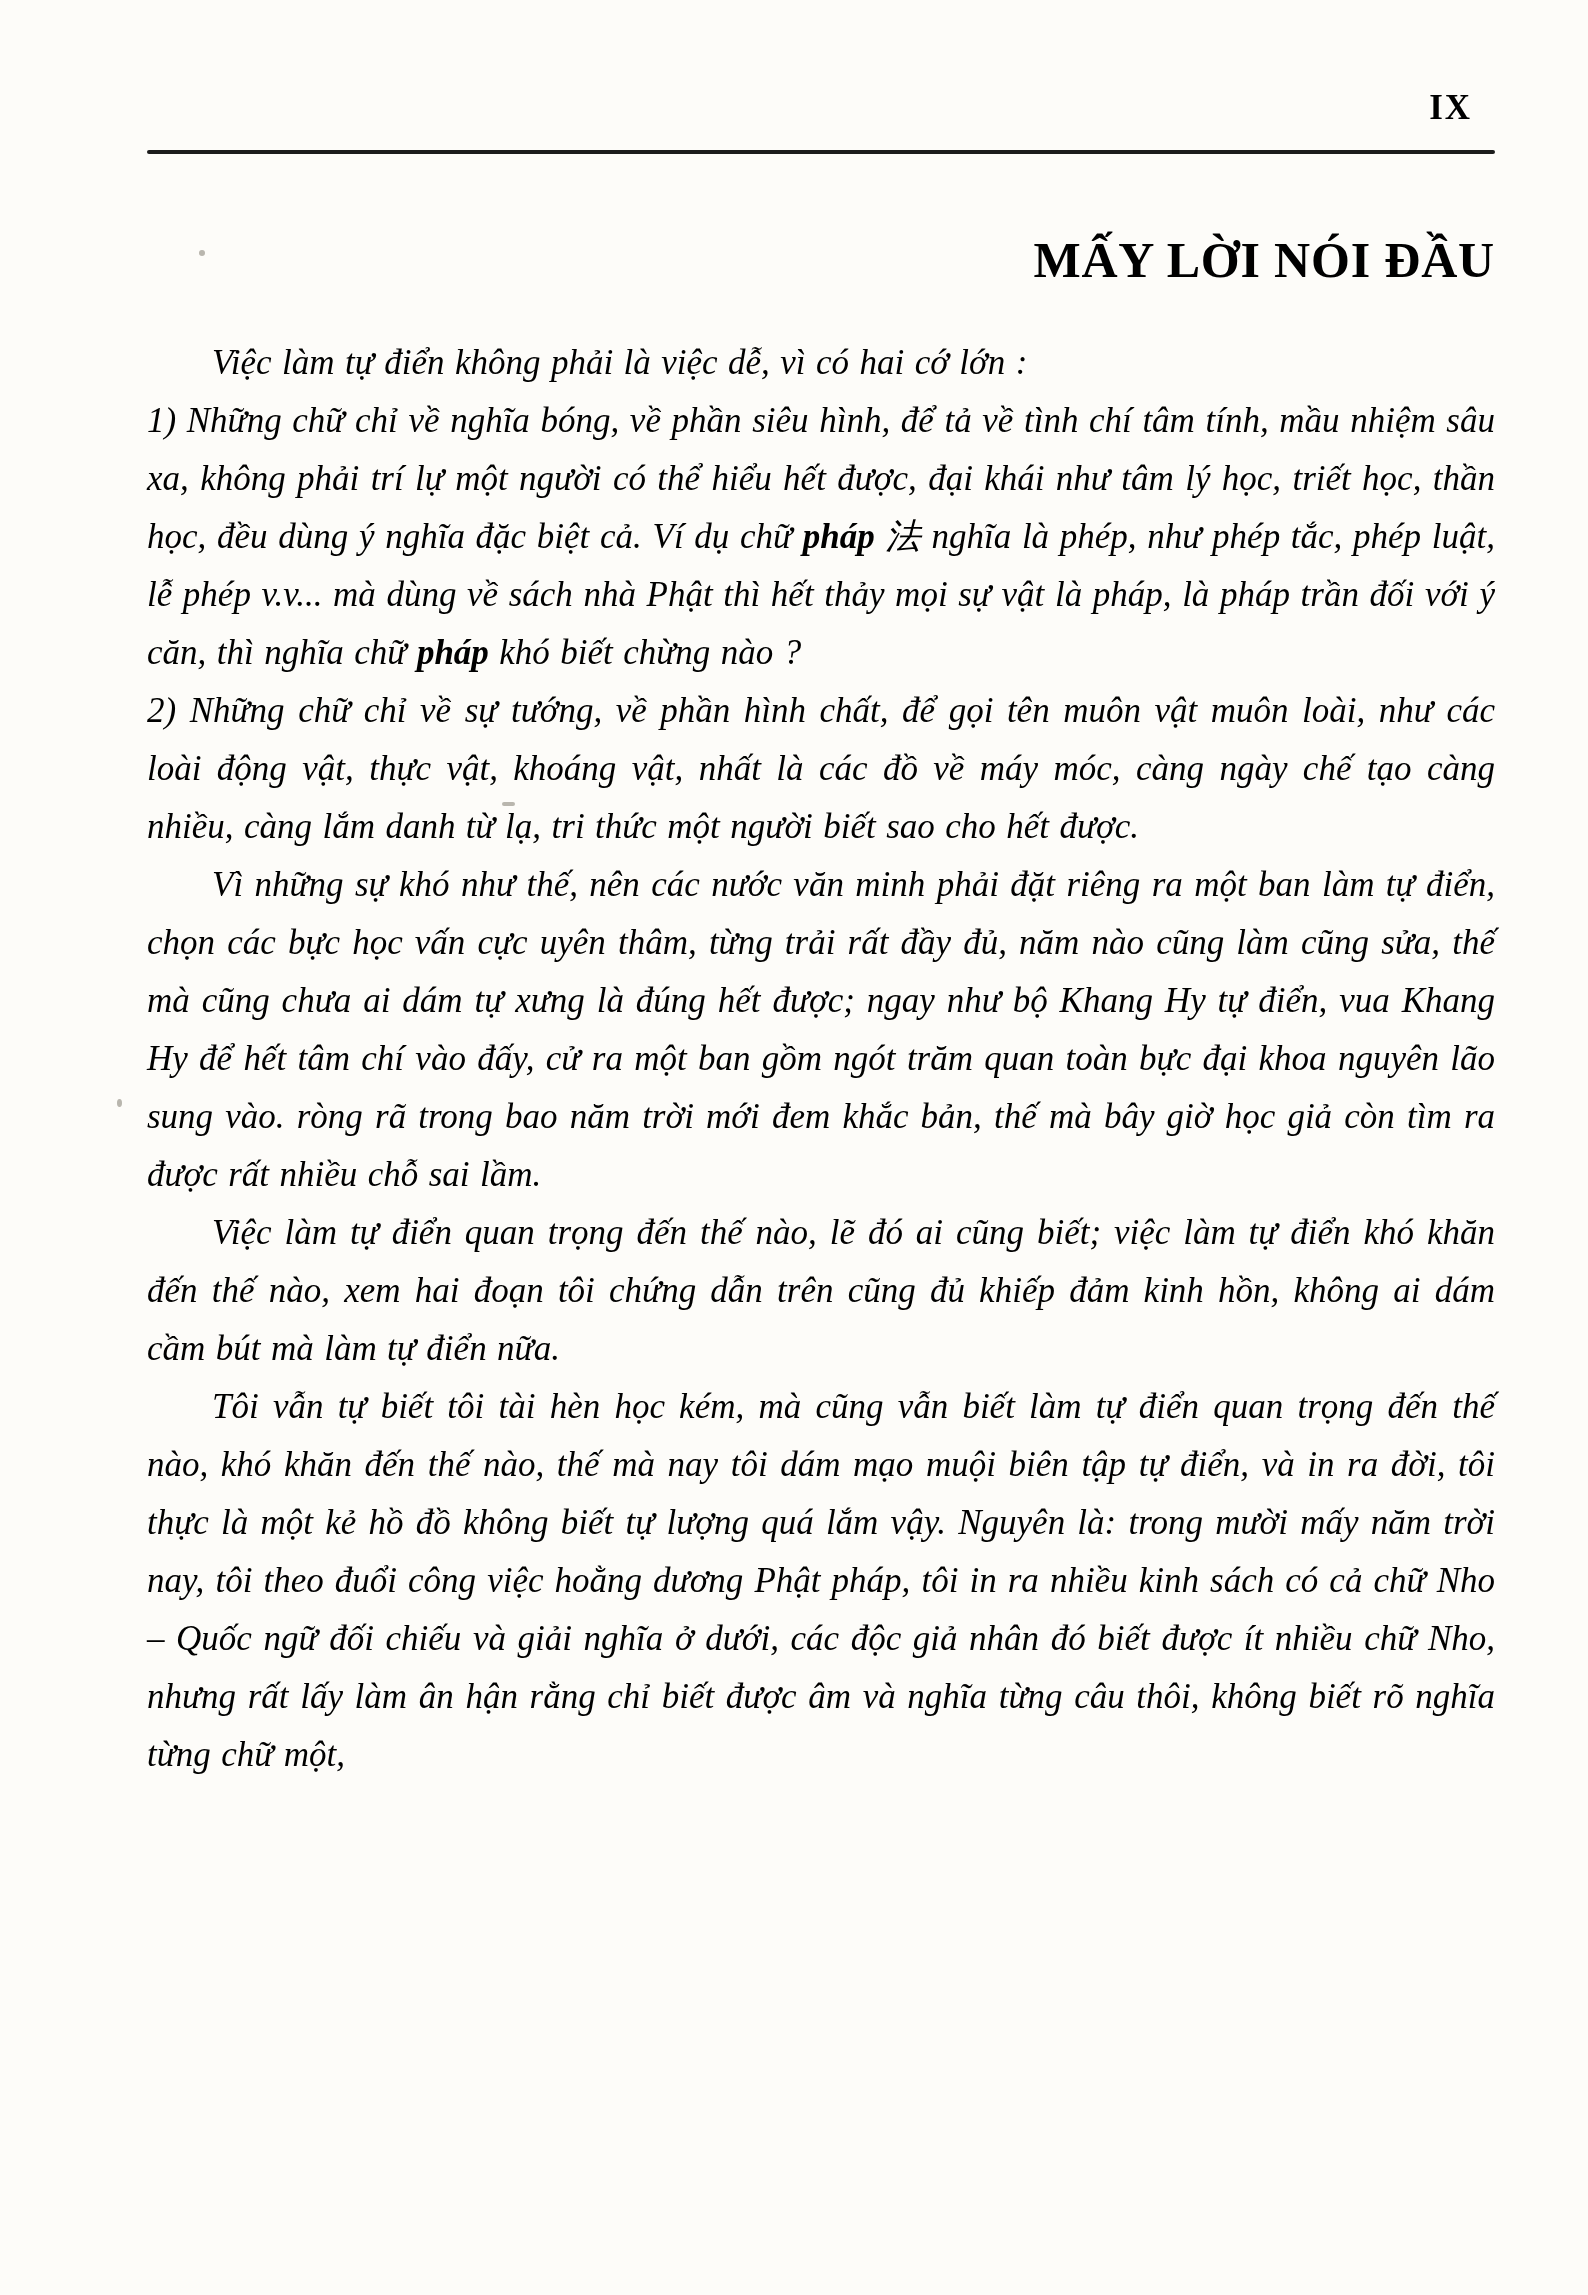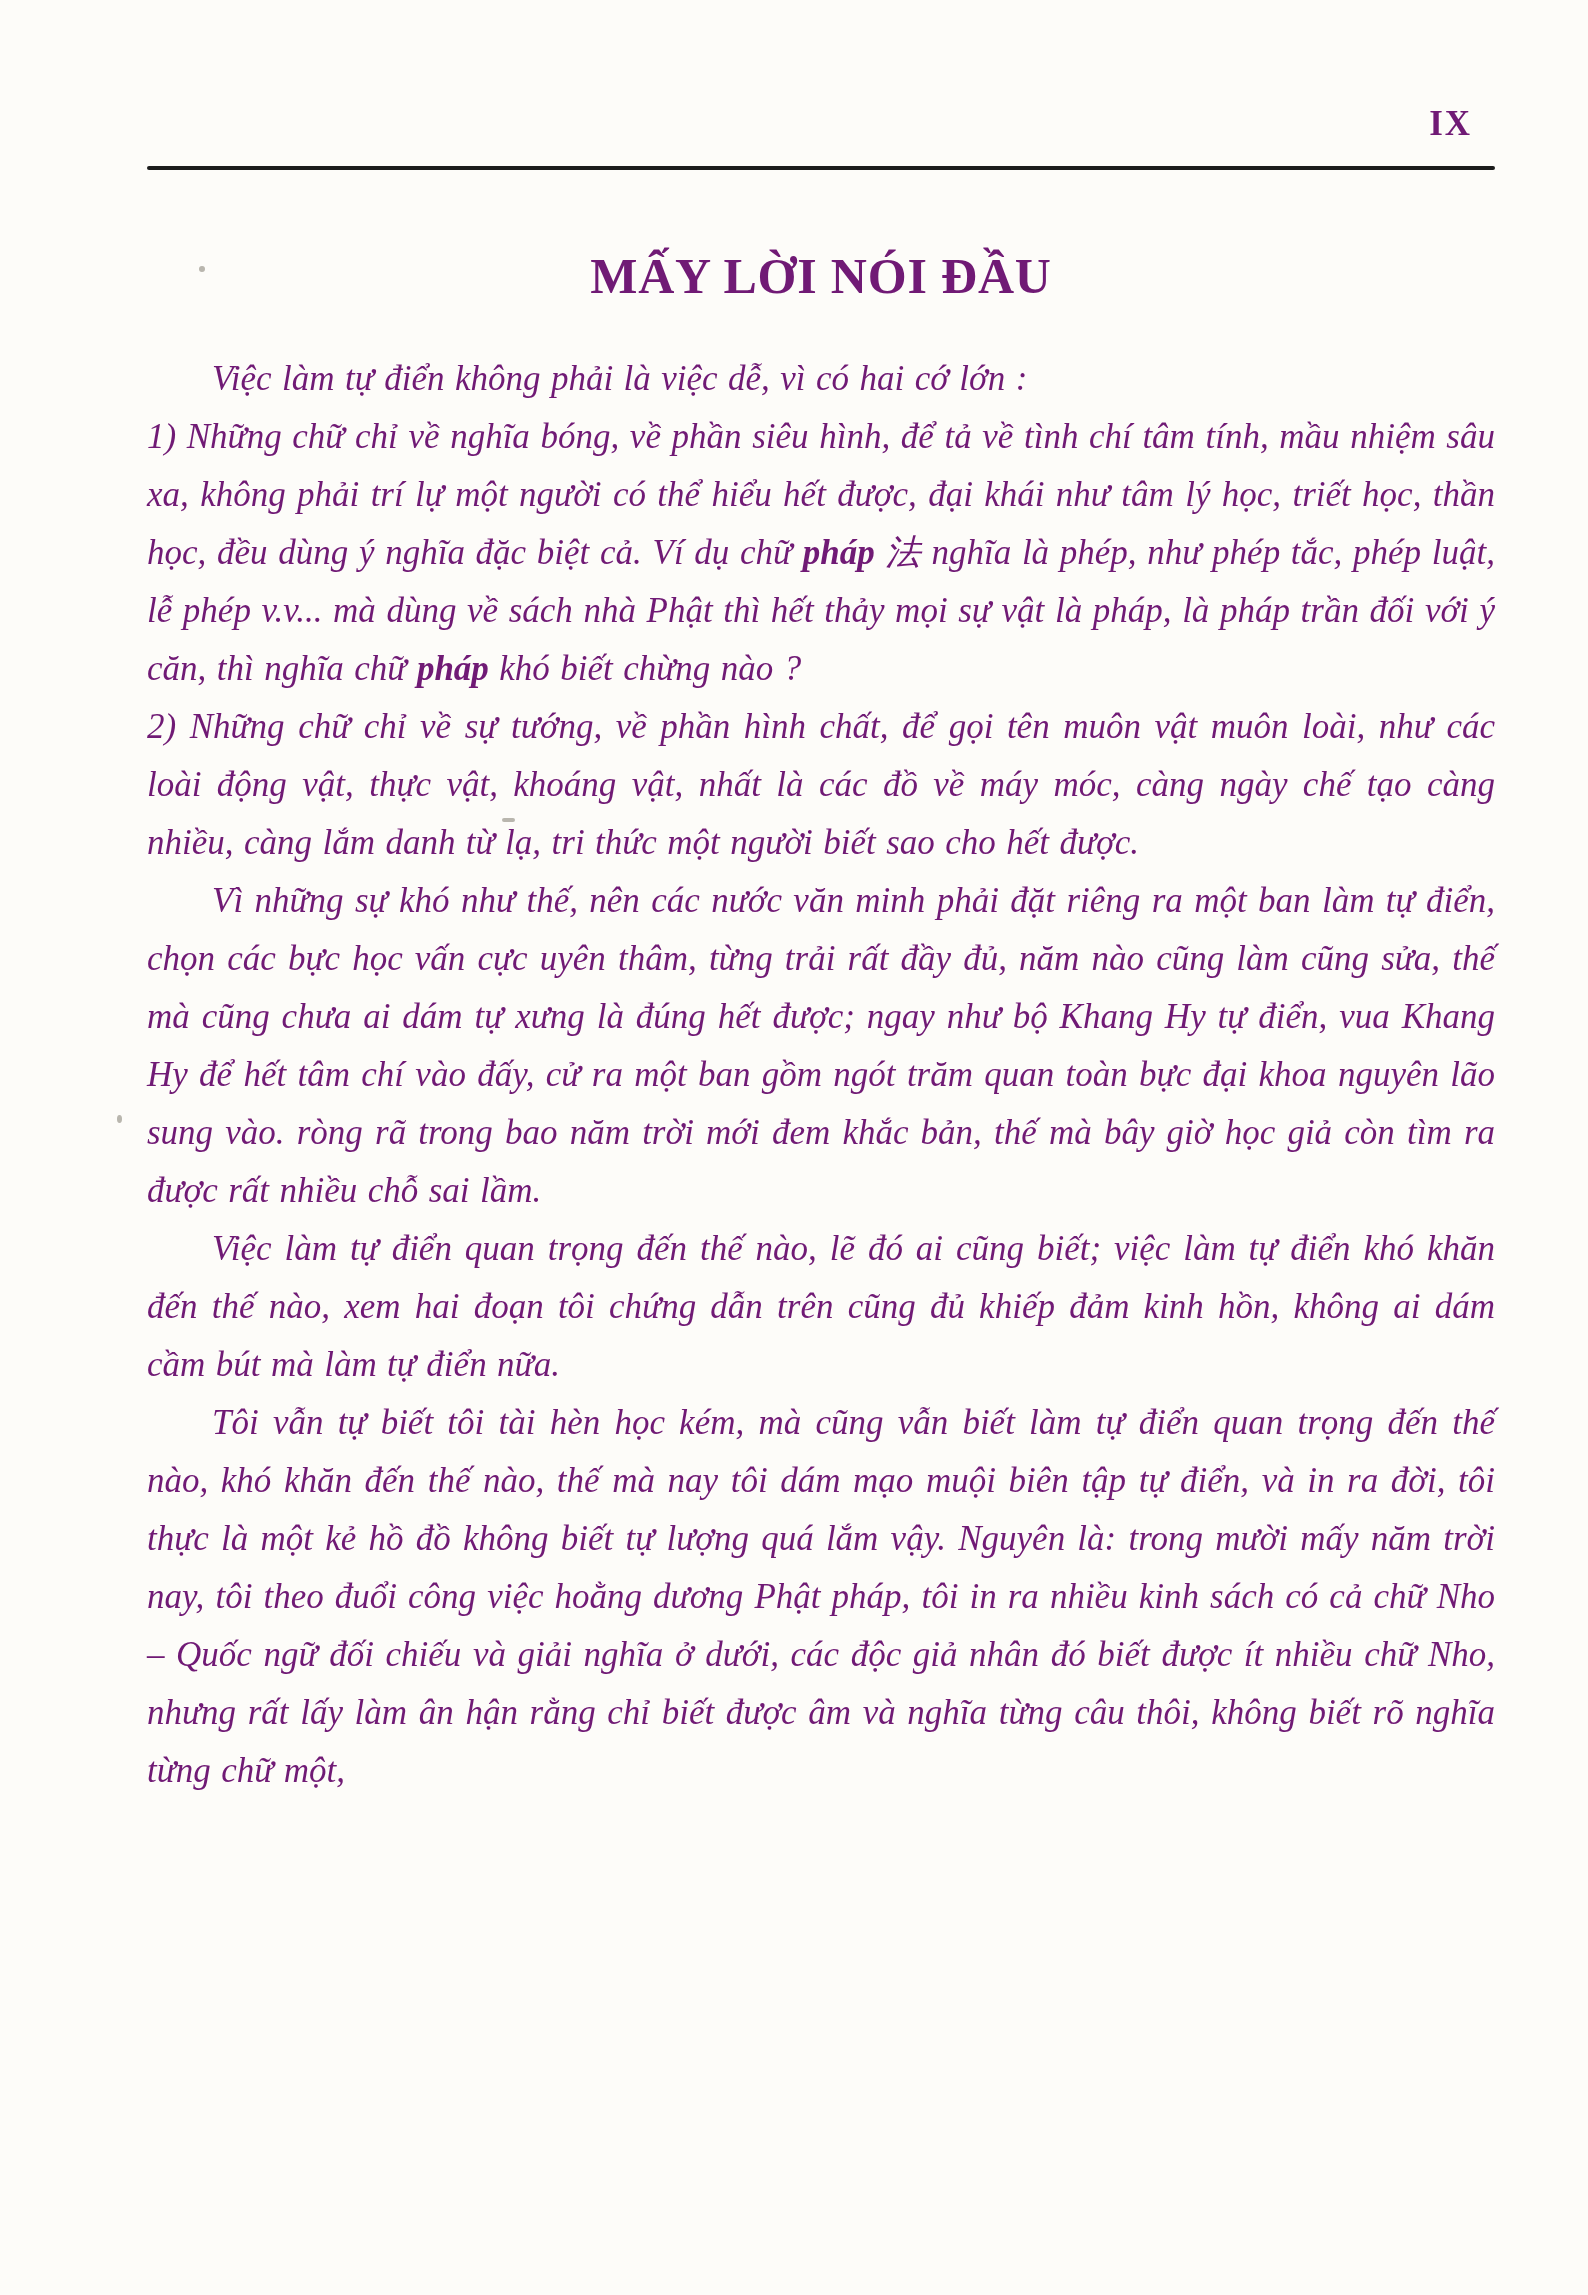--- a/index.html
+++ b/index.html
@@ -4,23 +4,23 @@
 <style>
   html, body {
     margin: 0;
     padding: 0;
     background: #fdfcf9;
   }
   .page {
     position: relative;
     width: 1588px;
     height: 1935px;
-    margin: 16px auto;
+    margin: 0 auto;
     background: #fdfcf9;
-    color: #701a75;
+    color: #000000;
     font-family: "Liberation Serif", "DejaVu Serif", serif;
     overflow: hidden;
   }
   .content {
     position: absolute;
     left: 147px;
     right: 93px;
     top: 0;
   }
   .page-number {
@@ -32,21 +32,21 @@
     letter-spacing: 1.7px;
   }
   .rule {
     margin-top: 22px;
     height: 4.2px;
     background: #1c1c1c;
     border-radius: 2.5px;
   }
   .doc-title {
     margin-top: 77px;
-    text-align: center;
+    text-align: right;
     font-size: 50px;
     font-weight: bold;
     letter-spacing: 0.8px;
   }
   .doc-subtitle {
     margin-top: 13.3px;
     text-align: center;
     font-style: italic;
     font-size: 35px;
   }

